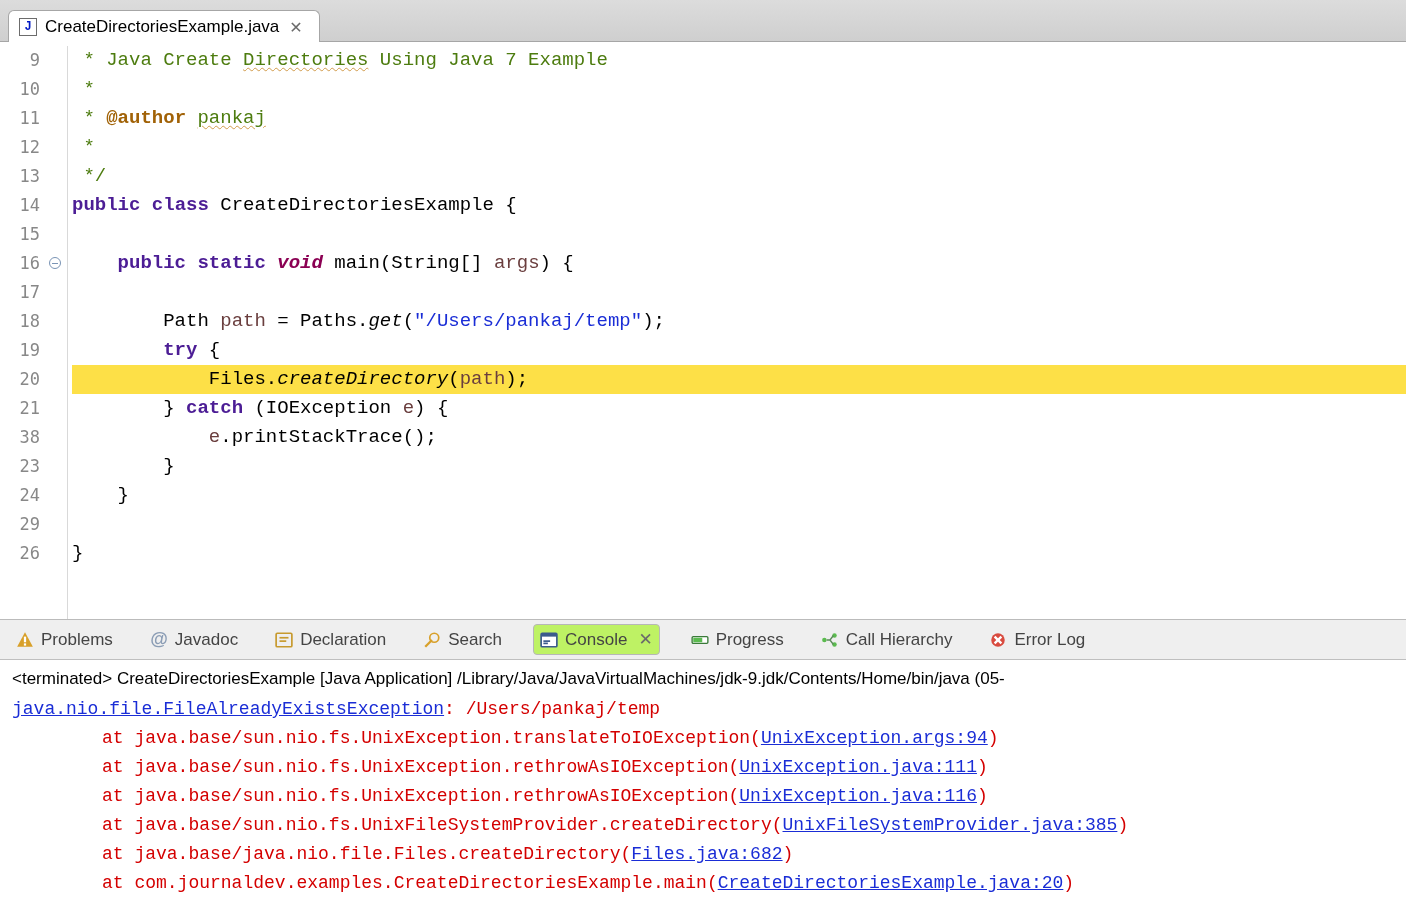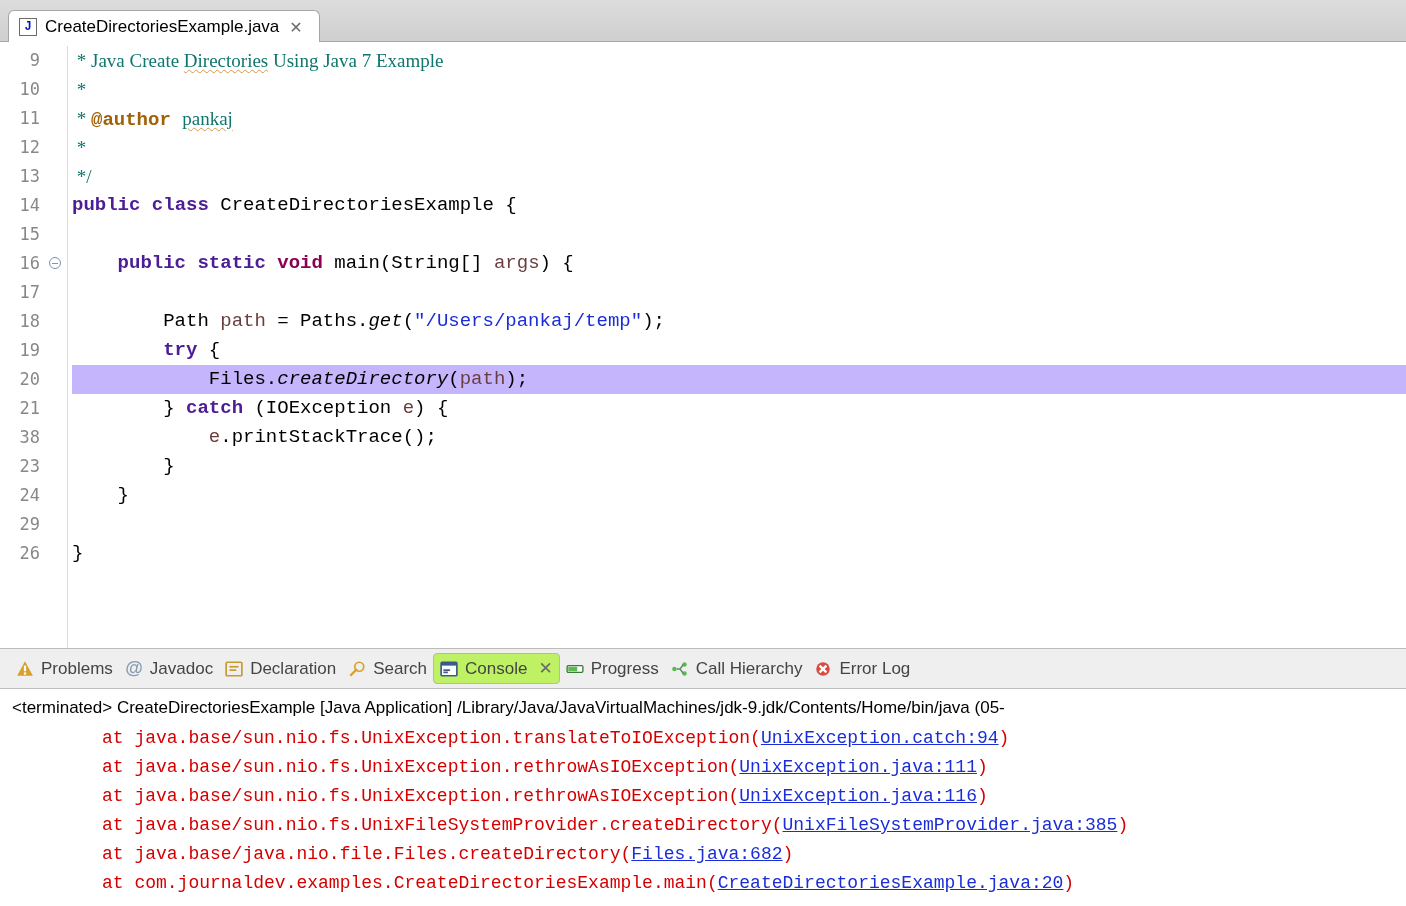--- a/index.html
+++ b/index.html
@@ -104,36 +104,37 @@
     left: 2px; top: 5px;
     width: 6px; height: 1px;
     background: #7a94b5;
   }
   .code {
     flex: 1;
     white-space: pre;
     padding-left: 4px;
   }
   .code .line { height: 29px; }
-  .hl-line { background: #c4b5fd; }
+  .hl-line { background: #fde047; }
   .editor-area { position: relative; }
-  .c-comment  { color: #0f766e; font-family: Liberation Serif, serif; }
+  .c-comment  { color: #4d7c0f; }
   .c-doctag   { color: #a16207; font-weight: bold;}
   .c-keyword  { color: #4c1d95; font-weight: bold;}
-  .c-return   { color: #8b0053; font-weight: bold;}
+  .c-return   { color: #8b0053; font-weight: bold; font-style: italic;}
   .c-class    { color: #000; }
   .c-method   { color: #000; }
   .c-italic   { font-style: italic; }
   .c-string   { color: #1a2dd6; }
   .c-param    { color: #6a3e3e; }
   .wavy { text-decoration: underline wavy #d19b4b; text-decoration-thickness: 1px; text-underline-offset: 2px;}
   
   .view-tabs {
     display: flex;
     align-items: center;
+    gap: 25px;
     height: 40px;
     padding: 0 10px;
     background: #efefef;
     border-bottom: 1px solid #bfbfbf;
     font-size: 17px;
     color: #444;
   }
   .view-tab {
     display: flex;
     align-items: center;
@@ -304,22 +305,25 @@
             <line x1="5" y1="5" x2="11" y2="11" stroke="#fff" stroke-width="2"></line>
             <line x1="11" y1="5" x2="5" y2="11" stroke="#fff" stroke-width="2"></line>
           </svg>
         </span>
         <span>Error Log</span>
       </div>
     </div>
 
   <div class="console">
     <div class="status">&lt;terminated&gt; CreateDirectoriesExample [Java Application] /Library/Java/JavaVirtualMachines/jdk-9.jdk/Contents/Home/bin/java (05-</div>
+    <div>
+      <span class="err-link">java.nio.file.FileAlreadyExistsException</span><span class="err">: </span><span class="err">/Users/pankaj/temp</span>
+    </div>
     <div id="traces">
-        <div class="trace-line"><span class="err">at </span><span class="err">java.base/sun.nio.fs.UnixException.translateToIOException(</span><span class="err-link">UnixException.catch:94</span><span class="err">)</span></div>
+        <div class="trace-line"><span class="err">at </span><span class="err">java.base/sun.nio.fs.UnixException.translateToIOException(</span><span class="err-link">UnixException.args:94</span><span class="err">)</span></div>
         <div class="trace-line"><span class="err">at </span><span class="err">java.base/sun.nio.fs.UnixException.rethrowAsIOException(</span><span class="err-link">UnixException.java:111</span><span class="err">)</span></div>
         <div class="trace-line"><span class="err">at </span><span class="err">java.base/sun.nio.fs.UnixException.rethrowAsIOException(</span><span class="err-link">UnixException.java:116</span><span class="err">)</span></div>
         <div class="trace-line"><span class="err">at </span><span class="err">java.base/sun.nio.fs.UnixFileSystemProvider.createDirectory(</span><span class="err-link">UnixFileSystemProvider.java:385</span><span class="err">)</span></div>
         <div class="trace-line"><span class="err">at </span><span class="err">java.base/java.nio.file.Files.createDirectory(</span><span class="err-link">Files.java:682</span><span class="err">)</span></div>
         <div class="trace-line"><span class="err">at </span><span class="err">com.journaldev.examples.CreateDirectoriesExample.main(</span><span class="err-link">CreateDirectoriesExample.java:20</span><span class="err">)</span></div>
       </div>
   </div>
 
 </div>
 

